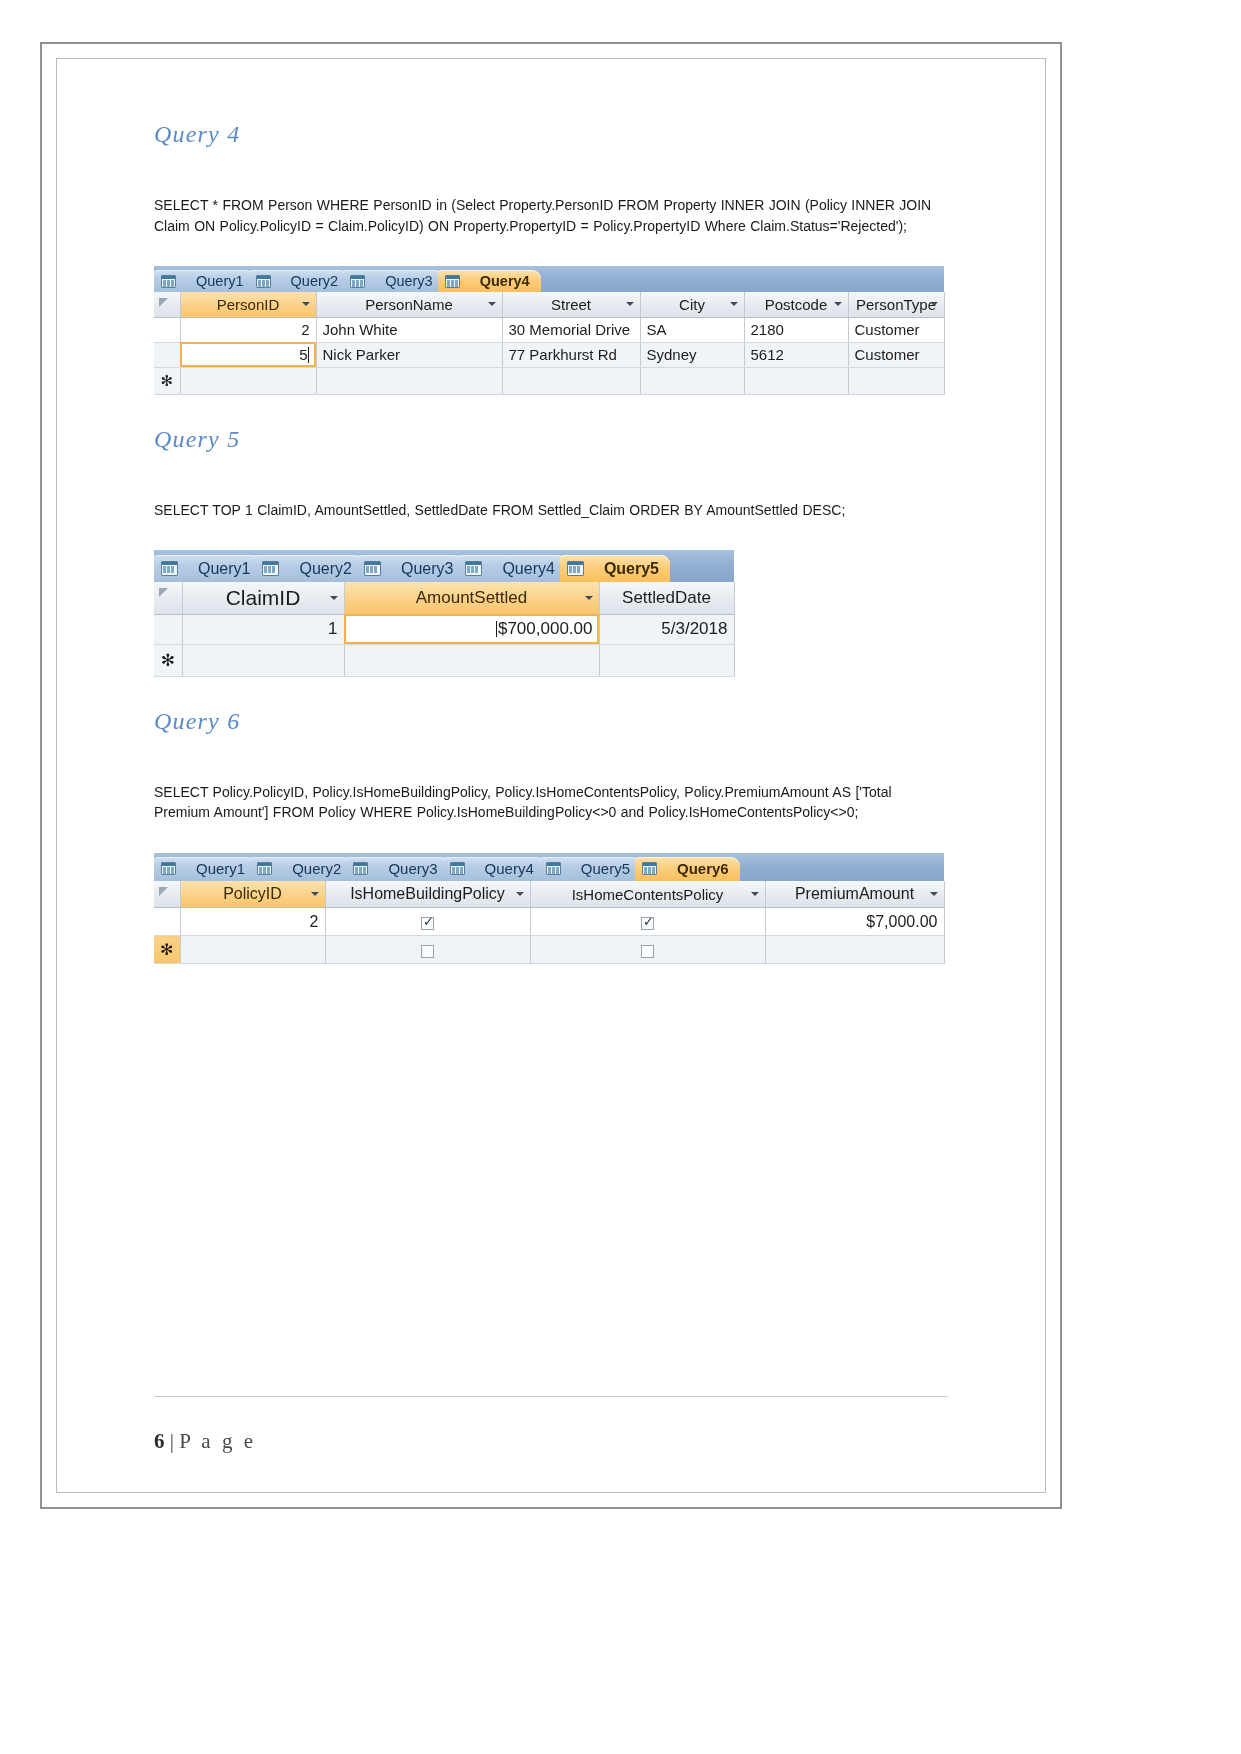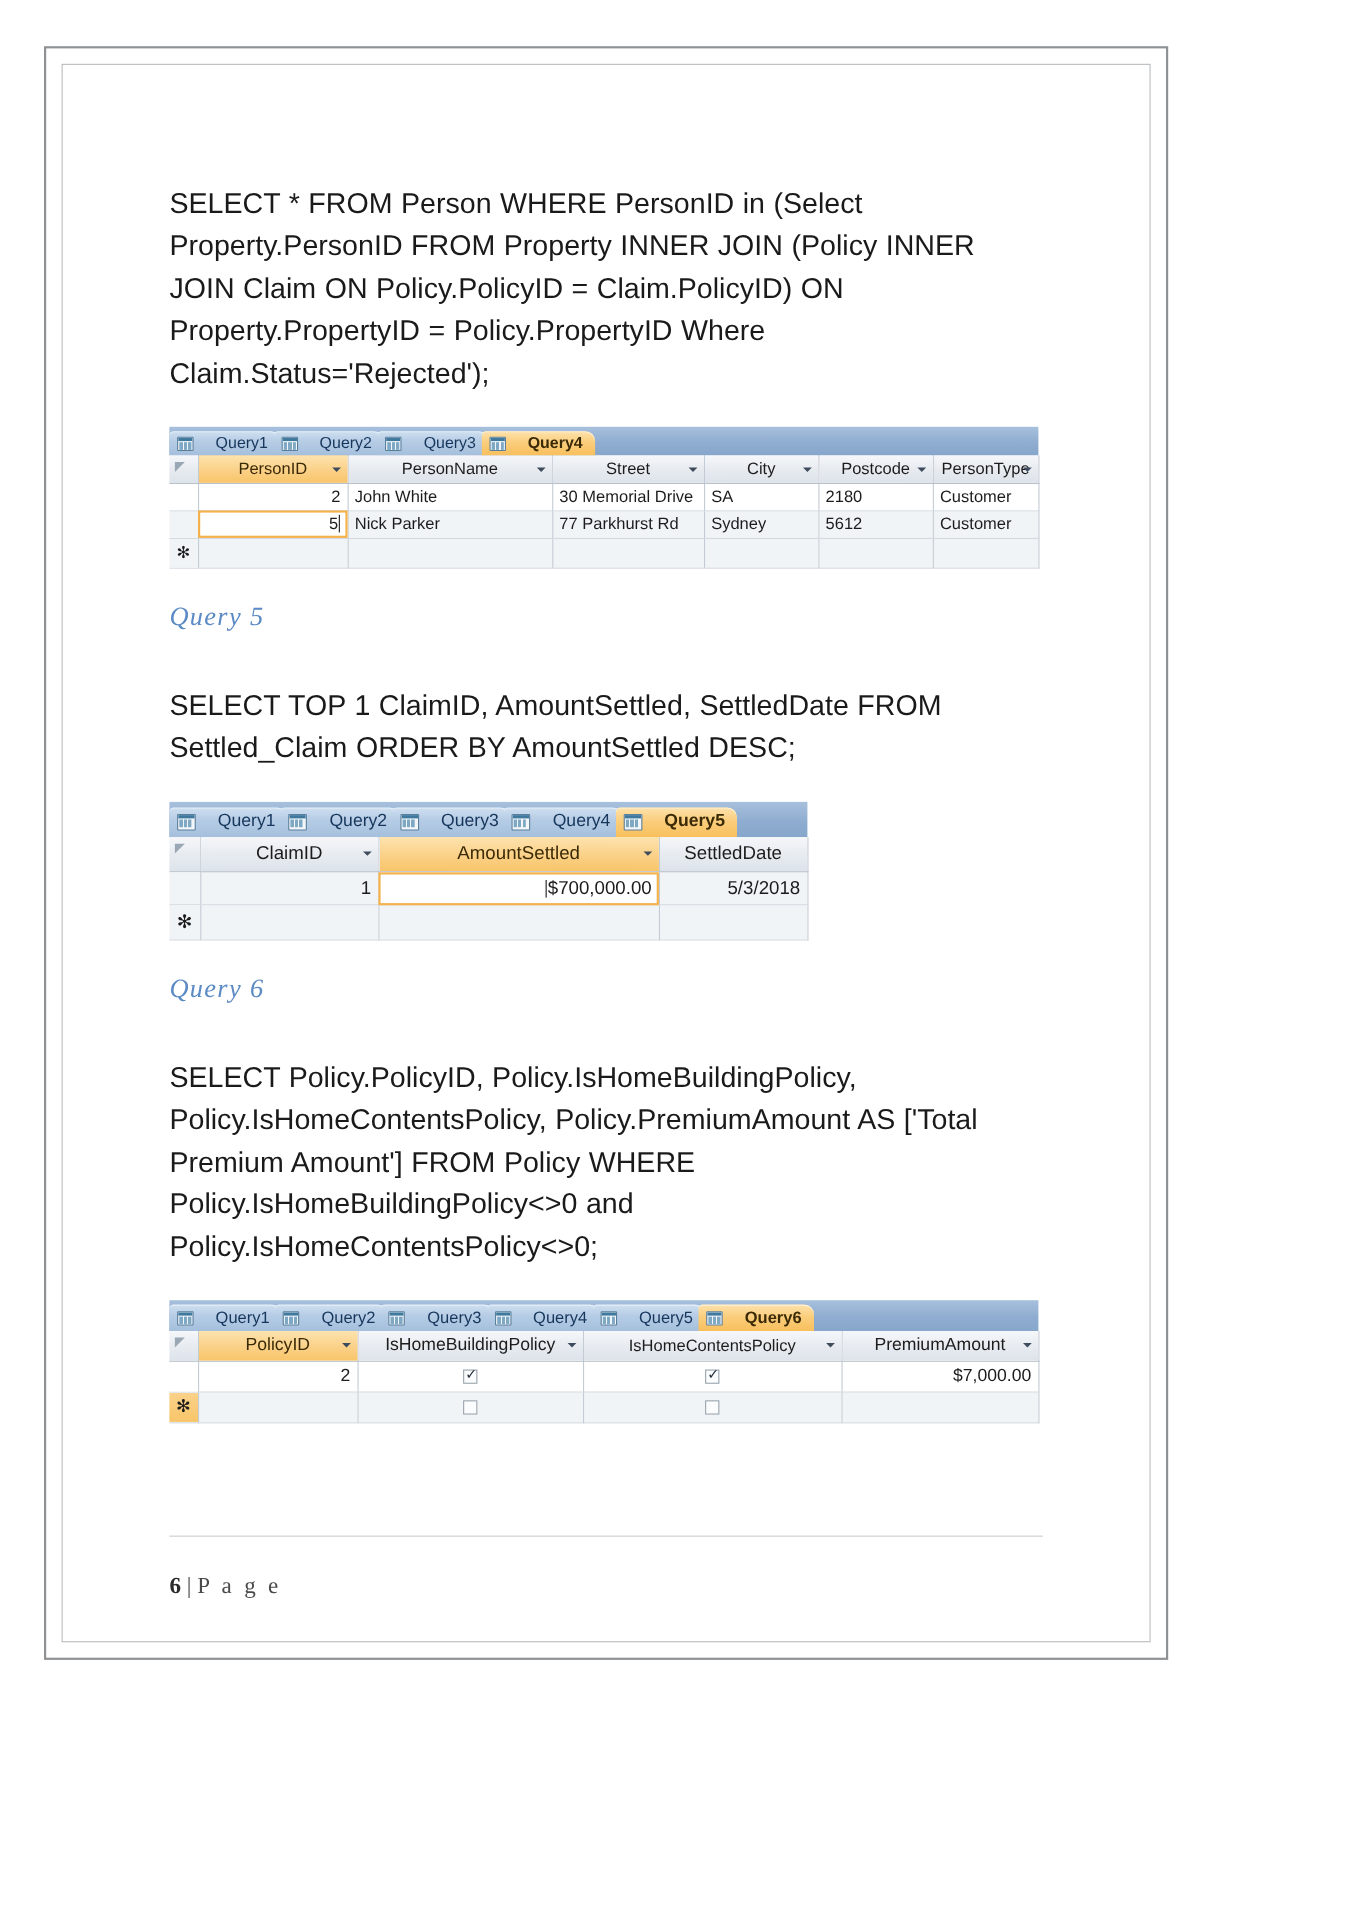--- a/index.html
+++ b/index.html
@@ -47,21 +47,21 @@
     font-style: italic;
     font-size: 24px;
     color: #5b8ac4;
     letter-spacing: 1.2px;
     margin: 0;
     padding: 0;
     line-height: 1.2;
   }
   .sql {
     font-family: "Liberation Sans", sans-serif;
-    font-size: 26px;
+    font-size: 14px;
     color: #1a1a1a;
     line-height: 1.48;
     margin: 0;
     padding: 0;
     word-spacing: 0.5px;
   }
 
   .spacer-lg { height: 46px; }
   .spacer-md { height: 30px; }
 
@@ -265,20 +265,21 @@
   .footer-text .pg { letter-spacing: 3px; }
 </style>
 </head>
 <body>
 
 <div class="page-outer">
   <div class="page-inner"></div>
 
   <div class="content">
 
+    <div class="q-heading">Query 4</div>
     <div class="spacer-lg"></div>
     <p class="sql">SELECT * FROM Person WHERE PersonID in (Select Property.PersonID FROM Property INNER JOIN (Policy INNER JOIN Claim ON Policy.PolicyID = Claim.PolicyID) ON Property.PropertyID = Policy.PropertyID Where Claim.Status='Rejected');</p>
     <div class="spacer-md"></div>
 
     <div class="access">
       <div class="tabstrip">
         <div class="tab">
           <span class="tab-icon"></span>
           <span>Query1</span>
         </div>
@@ -397,21 +398,21 @@
       <table class="grid">
         <colgroup>
           <col style="width:28px">
             <col style="width:162px">
             <col style="width:255px">
             <col style="width:135px">
         </colgroup>
         <tbody>
             <tr>
           <th class="corner" style="height:30px"></th>
-          <th style="height:18px;font-size:17px">
+          <th style="height:18px;font-size:21px">
             <span>ClaimID</span>
             <span class="arrow"></span>
           </th>
           <th class="accent" style="height:32px;font-size:17px">
             <span>AmountSettled</span>
             <span class="arrow"></span>
           </th>
           <th style="height:30px;font-size:17px">
             <span>SettledDate</span>
           </th>

